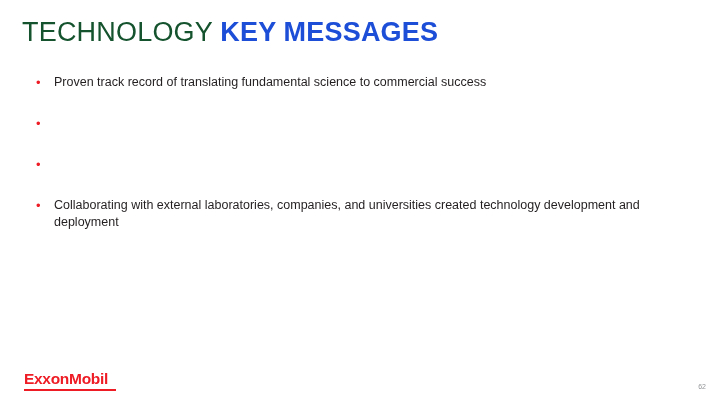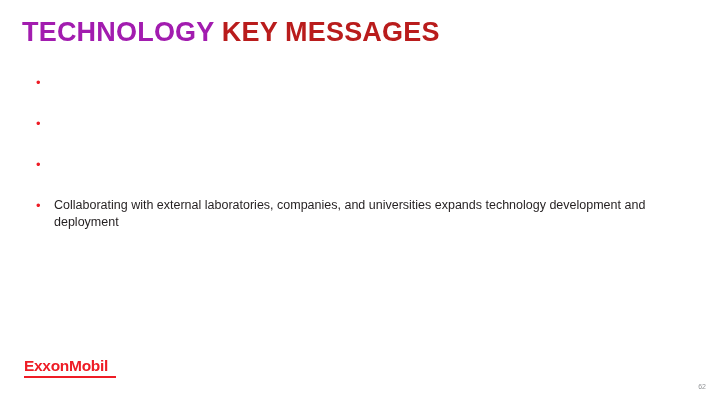--- a/index.html
+++ b/index.html
@@ -24,25 +24,25 @@
   }
   .title {
     position: absolute;
     left: 22px;
     top: 17px;
     font-size: 27px;
     letter-spacing: 0.2px;
     white-space: nowrap;
   }
   .title .t-main {
-    color: #a21caf;
-    font-weight: 700;
+    color: #14532d;
+    font-weight: 400;
   }
   .title .t-accent {
-    color: #b91c1c;
+    color: #1d4ed8;
     font-weight: 700;
   }
   .bullets {
     position: absolute;
     left: 36px;
     top: 74px;
     width: 650px;
   }
   .bullet {
     display: flex;
@@ -59,21 +59,21 @@
   }
   .bullet .btext {
     color: #231f20;
     font-size: 12.5px;
     line-height: 17px;
     max-width: 620px;
   }
   .logo {
     position: absolute;
     left: 24px;
-    top: 357px;
+    top: 370px;
     width: 92px;
     height: 18px;
   }
   .logo-text {
     font-size: 15.5px;
     font-weight: 700;
     color: #ee1c25;
     letter-spacing: -0.3px;
     line-height: 18px;
     position: relative;
@@ -100,30 +100,31 @@
 
 <div class="slide">
 
   <div class="title">
     <span class="t-main">TECHNOLOGY </span><span class="t-accent">KEY MESSAGES</span>
   </div>
 
   <div class="bullets">
     <div class="bullet">
       <span class="dot">•</span>
+      <span class="btext">Proven track record of translating fundamental science to commercial success</span>
     </div>
     <div class="bullet">
       <span class="dot">•</span>
     </div>
     <div class="bullet">
       <span class="dot">•</span>
     </div>
     <div class="bullet">
       <span class="dot">•</span>
-      <span class="btext">Collaborating with external laboratories, companies, and universities expands technology development and deployment</span>
+      <span class="btext">Collaborating with external laboratories, companies, and universities created technology development and deployment</span>
     </div>
   </div>
 
   <div class="logo">
     <span class="logo-text">ExxonMobil</span>
     <div class="logo-underline"></div>
   </div>
 
   <div class="page-number">62</div>
 

